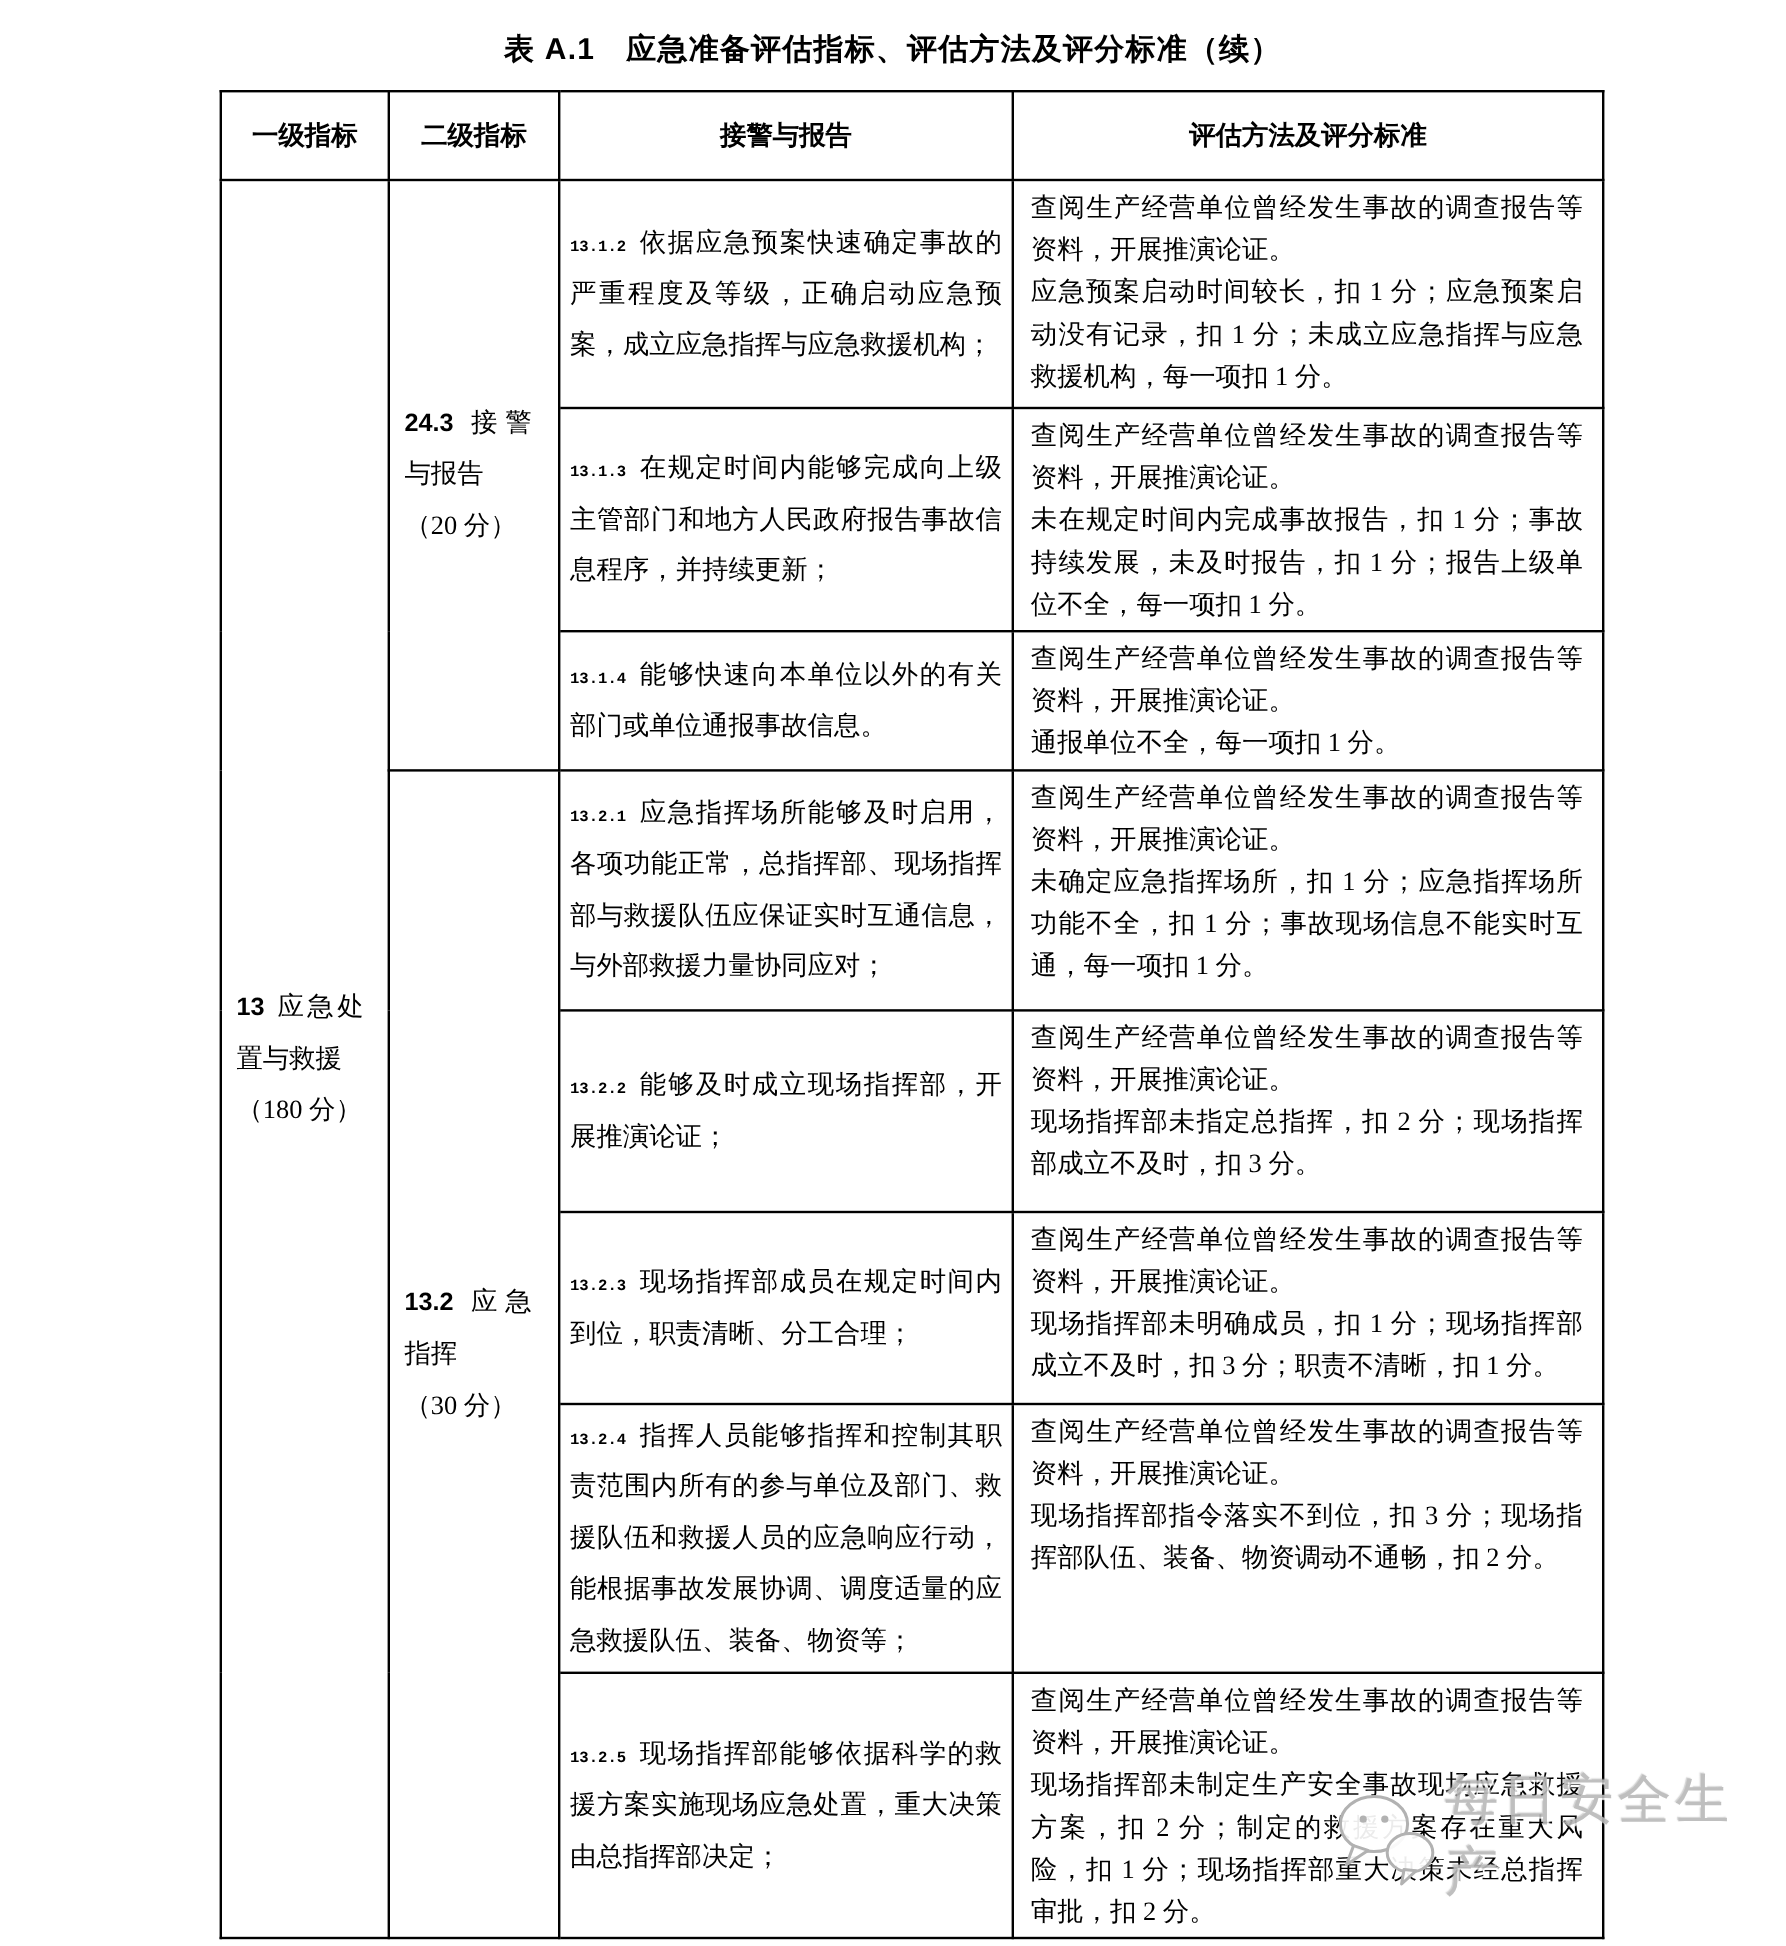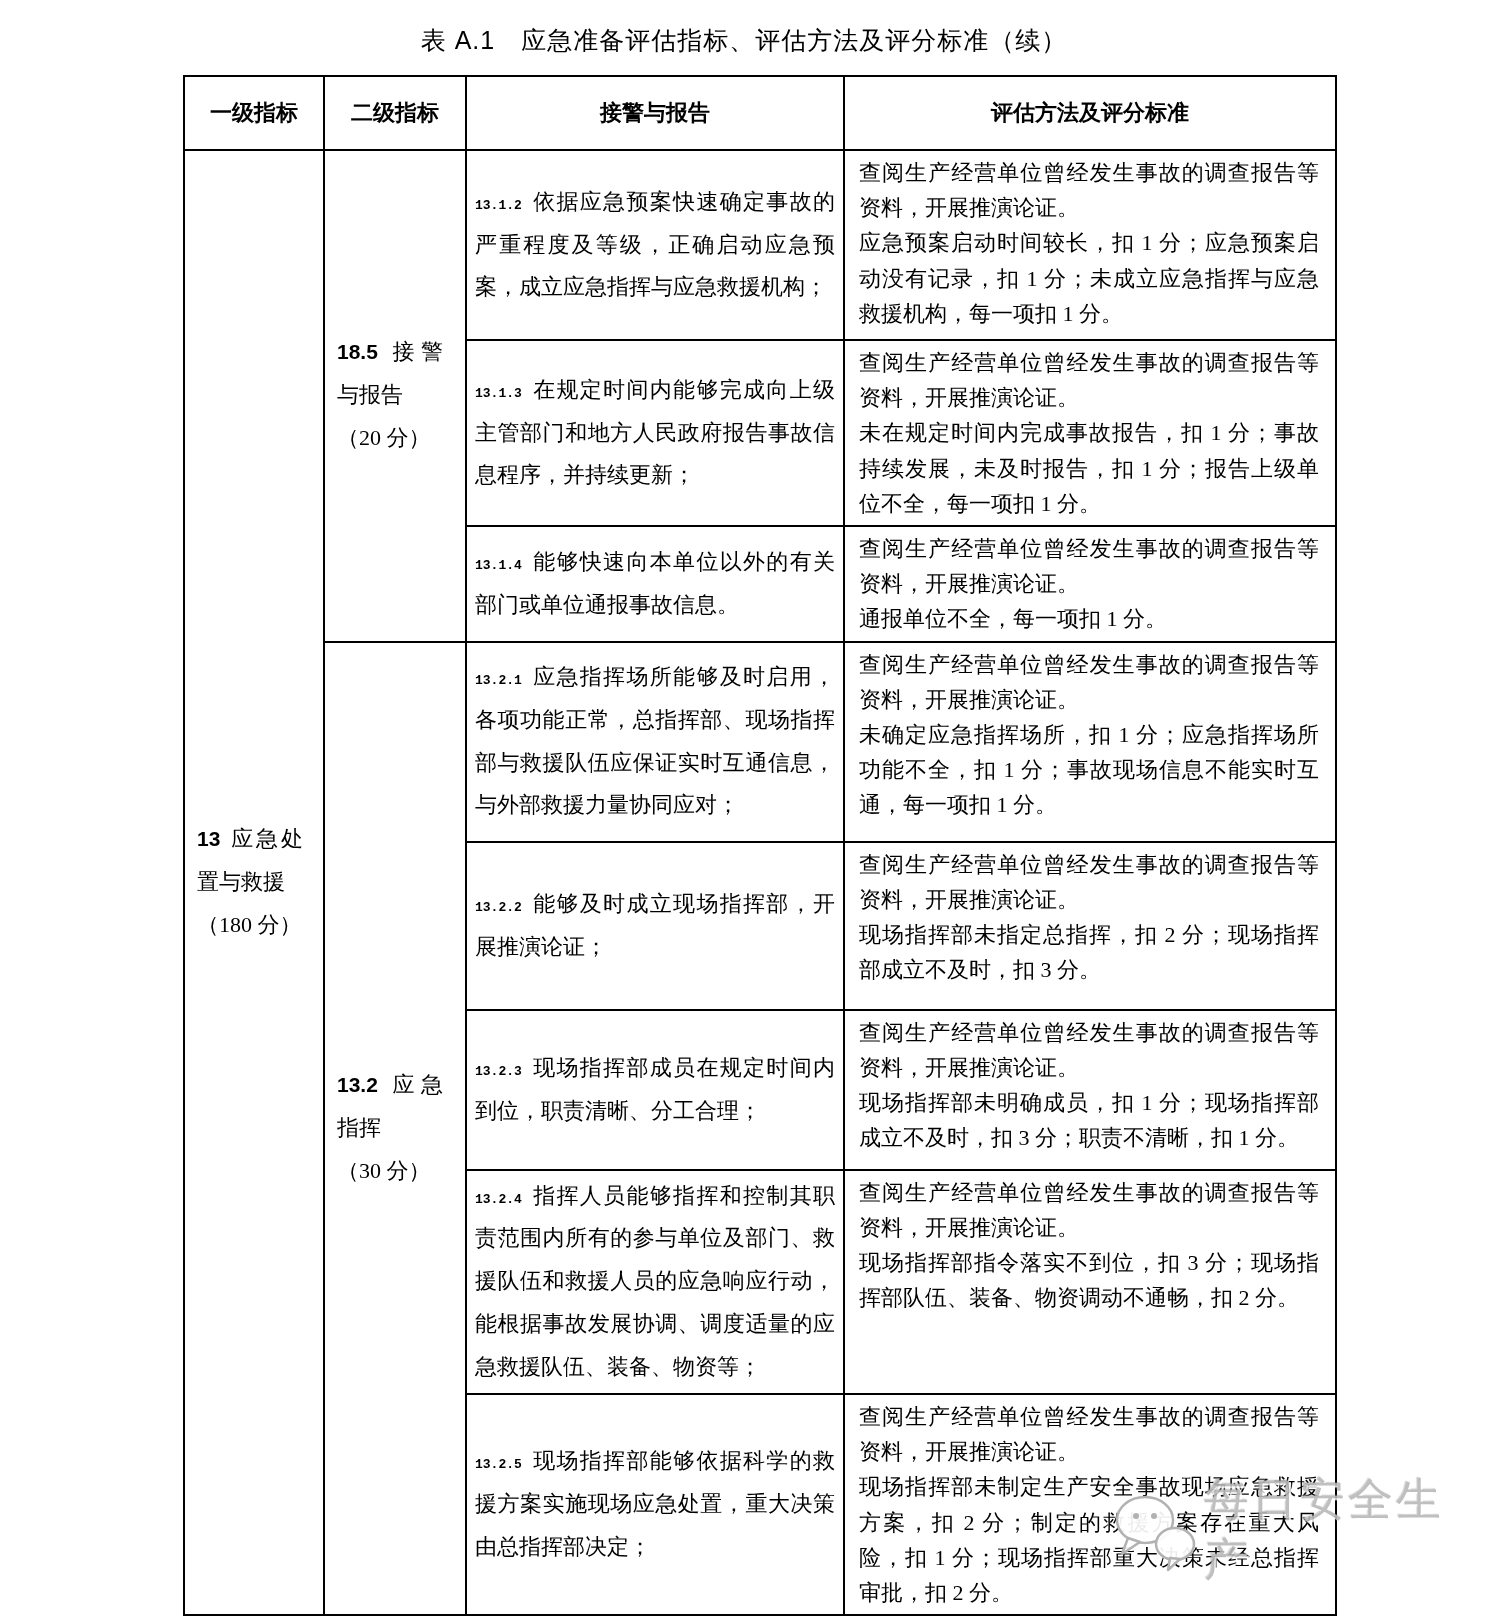--- a/index.html
+++ b/index.html
@@ -6,21 +6,21 @@
   body{
     width:1488px;height:1622px;
     background:#ffffff;color:#000;
     font-family:"Liberation Serif","DejaVu Serif",serif;
     position:relative;overflow:hidden;
   }
   .doc-title{
     position:absolute;top:24px;left:0;width:100%;
     text-align:center;
     font-family:"Liberation Sans","DejaVu Sans",sans-serif;
-    font-weight:normal;font-size:25px;letter-spacing:1px;
+    font-weight:bold;font-size:25px;letter-spacing:1px;
     white-space:pre-wrap;
   }
   table.eval{
     position:absolute;left:183px;top:75px;
     width:1152px;table-layout:fixed;
     border-collapse:collapse;
   }
   table.eval th,table.eval td{
     border:2px solid #000;
     font-size:22px;
@@ -88,21 +88,21 @@
       <th>评估方法及评分标准</th>
     </tr>
   </thead>
   <tbody>
     <tr style="height:190px">
       <td class="cell-l1" rowspan="8">
         <div class="jblock"><span class="code-inline">13</span><span>应急处置与救援</span></div>
         <div class="score-line">（180 分）</div>
       </td>
       <td class="cell-l2" rowspan="3">
-        <div class="jblock"><span class="code-inline">18.5</span><span>接警与报告</span></div>
+        <div class="jblock"><span class="code-inline">24.3</span><span>接警与报告</span></div>
         <div class="score-line">（20 分）</div>
       </td>
       <td class="cell-l3">
         <span class="code">13.1.2</span><span>依据应急预案快速确定事故的严重程度及等级，正确启动应急预案，成立应急指挥与应急救援机构；</span>
       </td>
       <td class="cell-method">
         <div>查阅生产经营单位曾经发生事故的调查报告等资料，开展推演论证。</div>
         <div>应急预案启动时间较长，扣 1 分；应急预案启动没有记录，扣 1 分；未成立应急指挥与应急救援机构，每一项扣 1 分。</div>
       </td>
     </tr>

